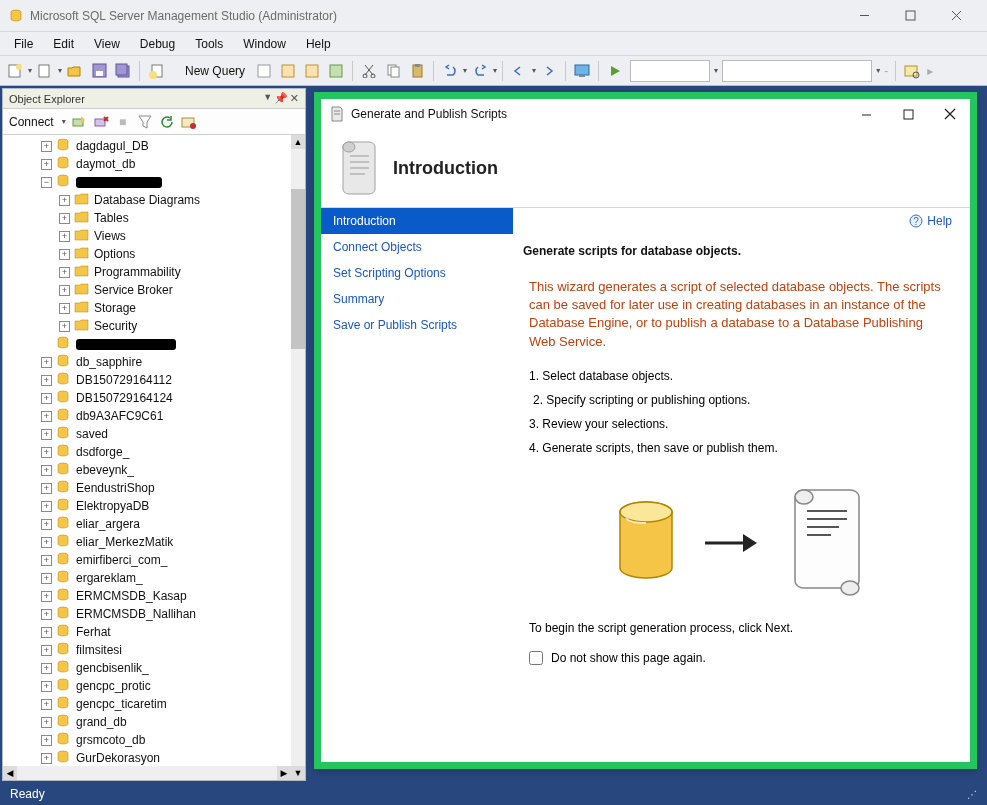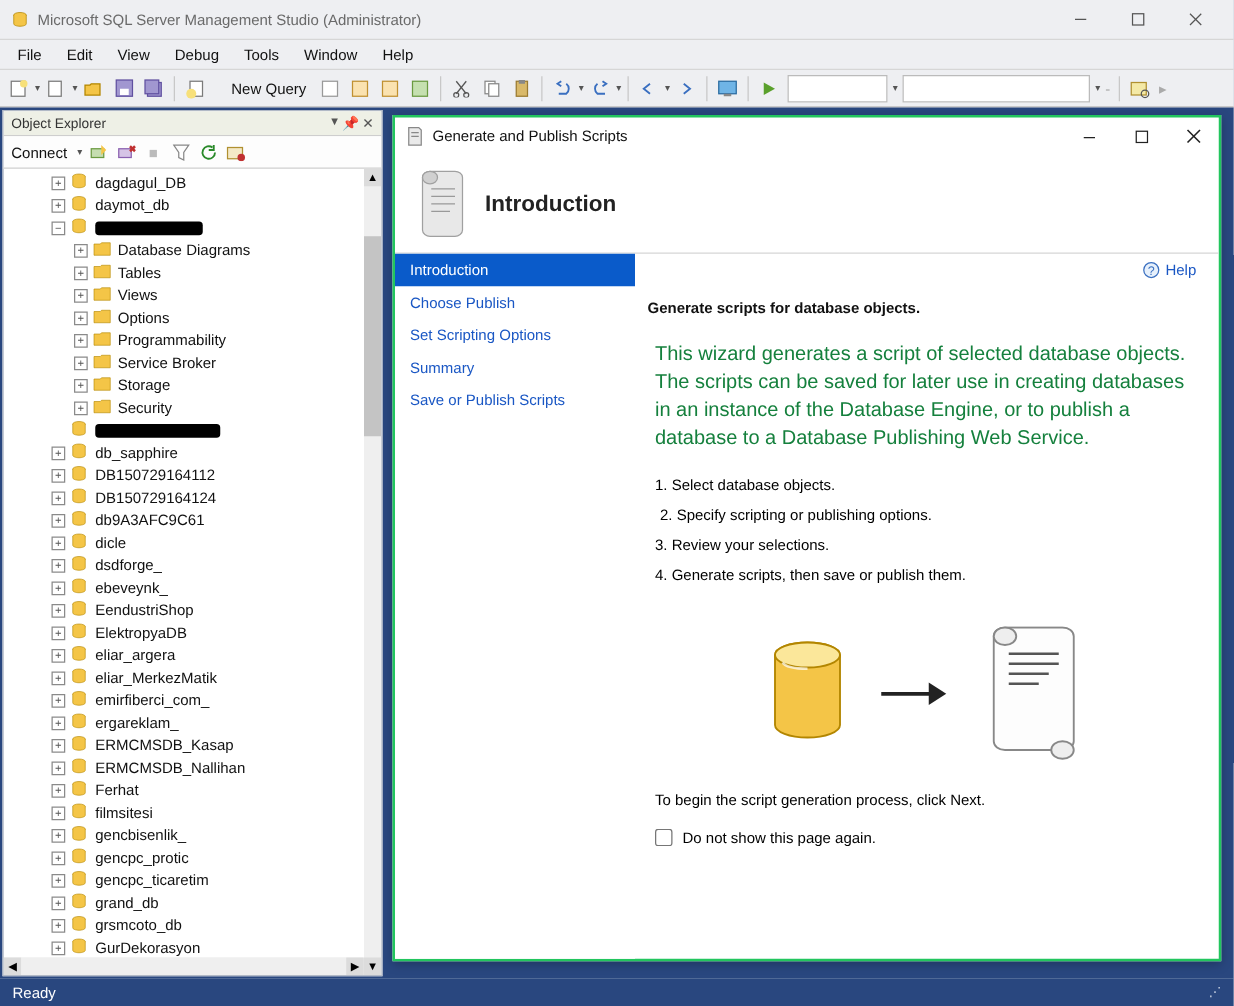--- a/index.html
+++ b/index.html
@@ -47,38 +47,38 @@
   .tree-vscroll .arrow { height:14px; width:14px; background:#dcdcdc; display:flex; align-items:center; justify-content:center; font-size:9px;}
   .tree-vscroll .thumb { width:14px; background:#c4c4c4; }
   .tree-row { display:flex; align-items:center; height:18px; font-size:12px; color:#111; white-space:nowrap; cursor:default;}
   .tree-row .exp { width:11px; height:11px; border:1px solid #8a8a8a; display:flex; align-items:center; justify-content:center; font-size:9px; line-height:1; color:#555; margin-right:4px; background:#fff; flex-shrink:0;}
   .tree-row .spacer-exp { width:15px; flex-shrink:0;}
   .tree-row .ico { width:16px; height:16px; margin-right:4px; flex-shrink:0; }
   .redacted { display:inline-block; height:11px; background:#000; border-radius:3px; }
 
   
   .dlg-area { flex:1; position:relative; }
-  .dialog { position:absolute; left:6px; top:6px; right:10px; bottom:14px; background:#fff; border:2px solid #22c55e; box-shadow: 0 2px 8px rgba(0,0,0,0.25); display:flex; flex-direction:column; }
+  .dialog { position:absolute; left:6px; top:6px; right:10px; bottom:14px; background:#fff; border:7px solid #22c55e; box-shadow: 0 2px 8px rgba(0,0,0,0.25); display:flex; flex-direction:column; }
   .dlg-titlebar { height:30px; display:flex; align-items:center; padding:0 8px; }
   .dlg-titlebar .title { flex:1; font-size:12px; color:#111; margin-left:6px;}
   .dlg-winbtns { display:flex; gap:18px; }
   .dlg-winbtn { width:24px; height:24px; display:flex; align-items:center; justify-content:center; }
 
   .dlg-header { height:78px; display:flex; align-items:center; padding:0 20px 0 14px; }
   .dlg-header .page-title { font-size:18px; font-weight:bold; color:#222; margin-left: 10px;}
   .dlg-header .scroll-icn { width:48px; height:54px; }
 
   .dlg-body { flex:1; display:flex; border-top:1px solid #d6d6d6; }
   .dlg-nav { width:192px; background:#fff; }
   .dlg-nav .nav-item { height:26px; display:flex; align-items:center; padding: 0 12px; font-size:12px; color:#1a57c4; cursor:default; }
   .dlg-nav .nav-item.active { background:#0a5bca; color:#fff; }
   .dlg-content { flex:1; padding:10px 16px 0 10px; display:flex; flex-direction:column; position:relative; }
   .help { position:absolute; right:18px; top:6px; color:#1a57c4; font-size:12px; display:flex; align-items:center; gap:4px;}
   .content-heading { font-weight:bold; font-size:12px; color:#111; margin-top:26px; margin-bottom:20px; }
-  .content-para { font-size:16px; color:#15803d; line-height:1.4; margin-left:6px; margin-right:10px; margin-bottom:18px;}
+  .content-para { font-size:13px; color:#c2410c; line-height:1.4; margin-left:6px; margin-right:10px; margin-bottom:18px;}
   .steps-intro { font-size:12px; margin-left:6px; margin-bottom:12px;}
   .step { font-size:12px; margin-left:6px; margin-bottom:10px;}
   .illus { display:flex; align-items:center; justify-content:center; gap:20px; margin: 24px 0 24px 0; }
   .begin-text { font-size:12px; margin-left:6px; margin-bottom:16px;}
   .chk-row { display:flex; align-items:center; gap:8px; font-size:12px; margin-left:6px;}
   .chk-row input { width:14px; height:14px; }
 
   .dlg-footer { height:46px; border-top:1px solid #d6d6d6; display:flex; align-items:center; justify-content:flex-end; padding: 0 14px; gap:10px; }
   .btn { width:74px; height:23px; border:1px solid #adadad; background:#e1e1e1; font-size:12px; display:flex; align-items:center; justify-content:center; color:#111; }
   .btn.disabled { color:#9a9a9a; }
@@ -429,21 +429,21 @@
                 <path d="M2 3v7c0 1.1 2.2 2 5 2s5-.9 5-2V3" fill="#f4c547" stroke="#b38600" stroke-width="0.5"></path>
               </svg></span>
             <span>db9A3AFC9C61</span>
           </div>
           <div class="tree-row" style="padding-left: 38px;">
             <span class="exp">+</span>
             <span class="ico"><svg class="icn-db" viewBox="0 0 14 14">
                 <ellipse cx="7" cy="3" rx="5" ry="2" fill="#f4c547" stroke="#b38600" stroke-width="0.5"></ellipse>
                 <path d="M2 3v7c0 1.1 2.2 2 5 2s5-.9 5-2V3" fill="#f4c547" stroke="#b38600" stroke-width="0.5"></path>
               </svg></span>
-            <span>dicle</span>
+            <span>saved</span>
           </div>
           <div class="tree-row" style="padding-left: 38px;">
             <span class="exp">+</span>
             <span class="ico"><svg class="icn-db" viewBox="0 0 14 14">
                 <ellipse cx="7" cy="3" rx="5" ry="2" fill="#f4c547" stroke="#b38600" stroke-width="0.5"></ellipse>
                 <path d="M2 3v7c0 1.1 2.2 2 5 2s5-.9 5-2V3" fill="#f4c547" stroke="#b38600" stroke-width="0.5"></path>
               </svg></span>
             <span>dsdforge_</span>
           </div>
           <div class="tree-row" style="padding-left: 38px;">
@@ -635,21 +635,21 @@
             <line x1="15" y1="21" x2="34" y2="21" stroke="#999"></line>
           <line x1="15" y1="27" x2="34" y2="27" stroke="#999"></line>
             <line x1="15" y1="33" x2="30" y2="33" stroke="#999"></line>
         </svg>
         <div class="page-title">Introduction</div>
       </div>
 
       <div class="dlg-body">
         <div class="dlg-nav" id="dlg-nav">
             <div class="nav-item active">Introduction</div>
-            <div class="nav-item">Choose Publish</div>
+            <div class="nav-item">Connect Objects</div>
             <div class="nav-item">Set Scripting Options</div>
             <div class="nav-item">Summary</div>
             <div class="nav-item">Save or Publish Scripts</div>
           </div>
         <div class="dlg-content">
           <div class="help">
             <svg width="14" height="14">
                 <circle cx="7" cy="7" r="6" fill="#e6f0fb" stroke="#3a6fc0"></circle>
                 <text x="7" y="11" text-anchor="middle" font-size="10" fill="#3a6fc0">?</text>
               </svg>

